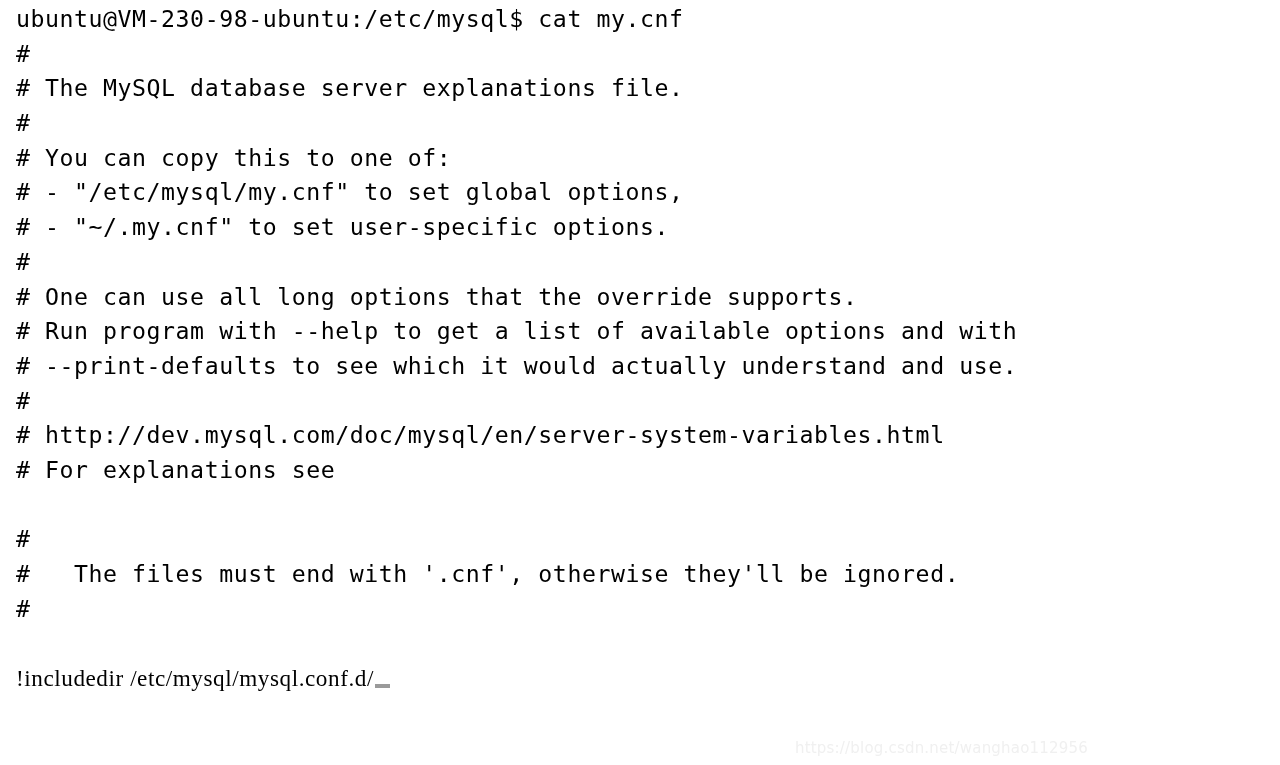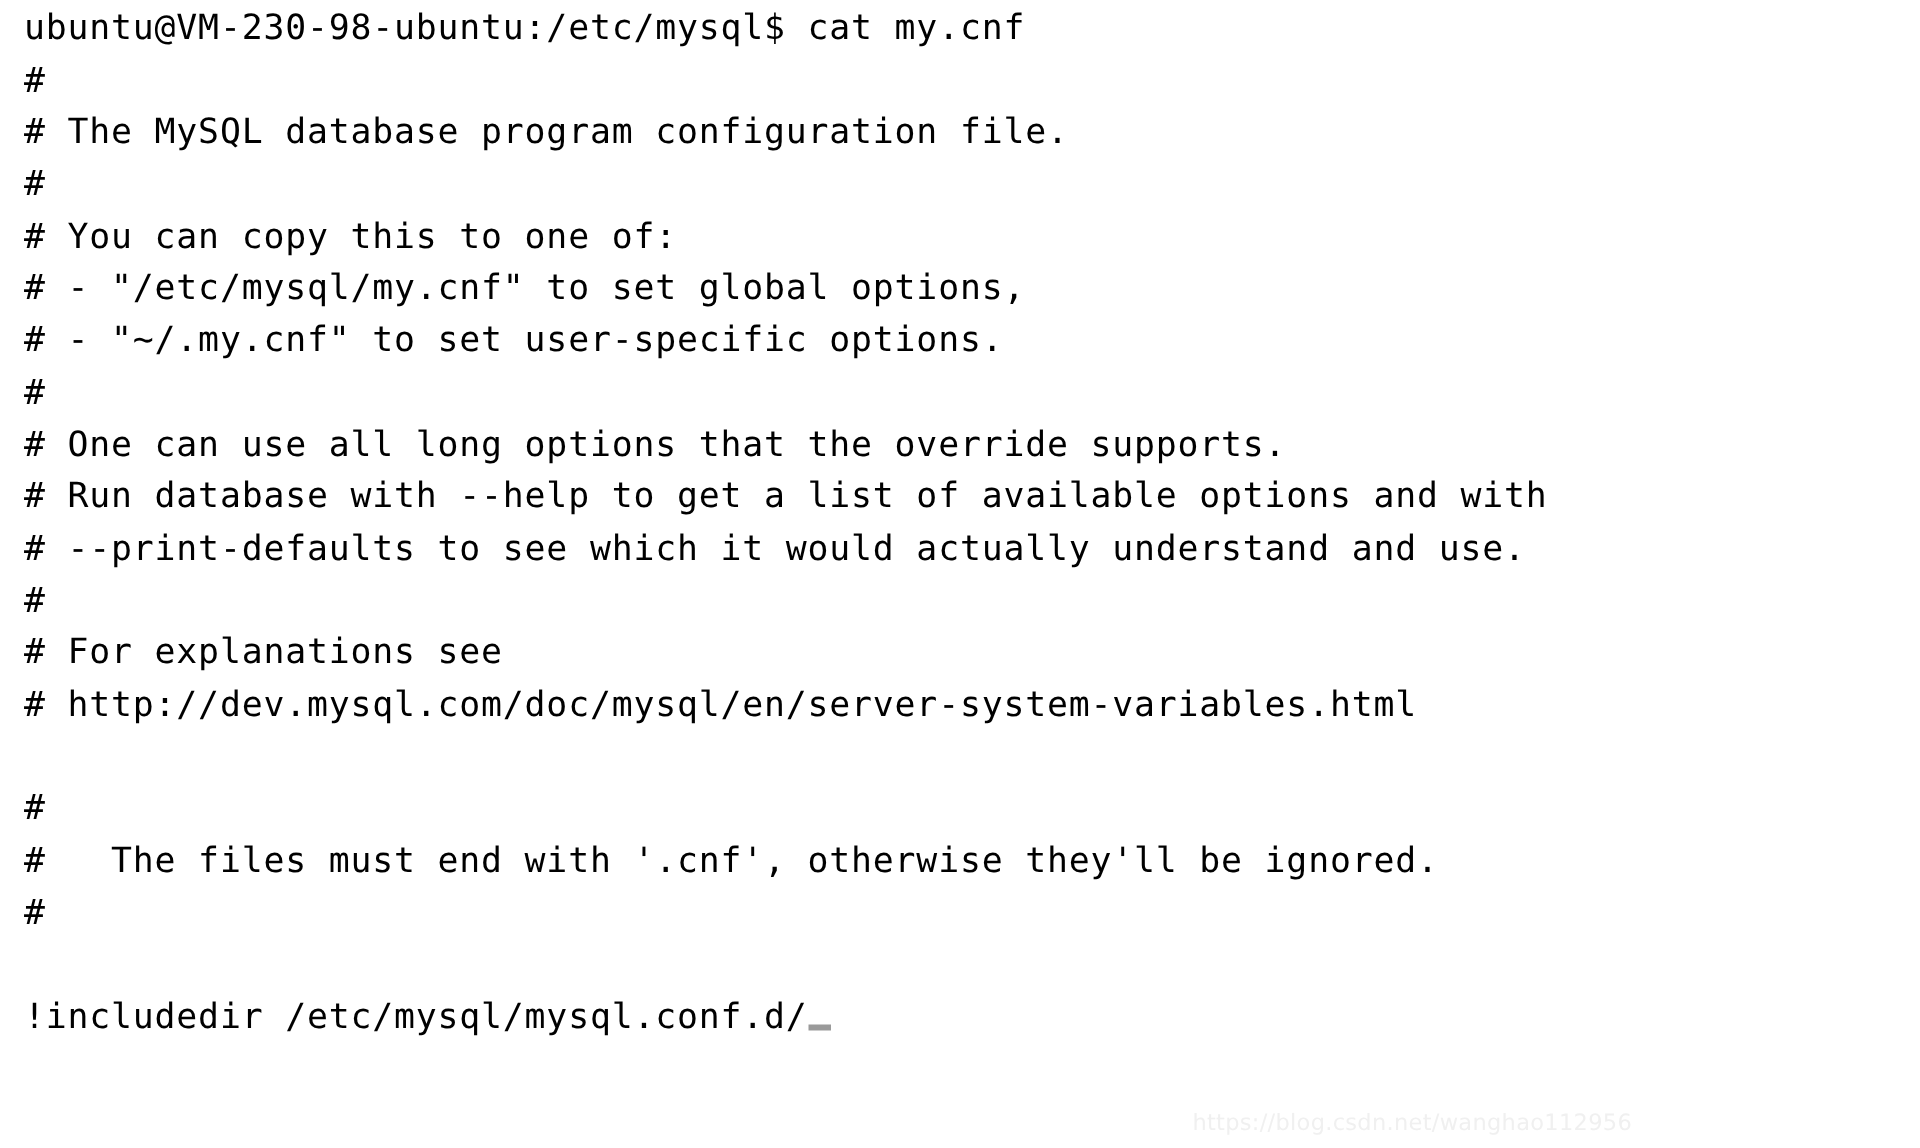--- a/index.html
+++ b/index.html
@@ -36,20 +36,21 @@
     -webkit-font-smoothing: none;
   }
 
   .line.blank {
     color: transparent;
   }
 
   
   .line.with-cursor {
     position: relative;
+    font-family: Liberation Serif, serif;
   }
 
   .cursor {
     display: inline-block;
     width: 15px;
     height: 4px;
     background: #9a9a9a;
     vertical-align: baseline;
     margin-left: 1px;
     position: relative;
@@ -70,32 +71,32 @@
 </style>
 </head>
 <body>
 
 <div id="terminal">
 
   <div id="terminal-output">
 
     <div class="line">ubuntu@VM-230-98-ubuntu:/etc/mysql$ cat my.cnf</div>
     <div class="line">#</div>
-    <div class="line"># The MySQL database program configuration file.</div>
+    <div class="line"># The MySQL database server explanations file.</div>
     <div class="line">#</div>
     <div class="line"># You can copy this to one of:</div>
     <div class="line"># - "/etc/mysql/my.cnf" to set global options,</div>
     <div class="line"># - "~/.my.cnf" to set user-specific options.</div>
     <div class="line">#</div>
     <div class="line"># One can use all long options that the override supports.</div>
-    <div class="line"># Run database with --help to get a list of available options and with</div>
+    <div class="line"># Run program with --help to get a list of available options and with</div>
     <div class="line"># --print-defaults to see which it would actually understand and use.</div>
     <div class="line">#</div>
+    <div class="line"># http://dev.mysql.com/doc/mysql/en/server-system-variables.html</div>
     <div class="line"># For explanations see</div>
-    <div class="line"># http://dev.mysql.com/doc/mysql/en/server-system-variables.html</div>
     <div class="line blank"></div>
     <div class="line">#</div>
     <div class="line">#   The files must end with '.cnf', otherwise they'll be ignored.</div>
     <div class="line">#</div>
     <div class="line blank"></div>
     <div class="line with-cursor"><span>!includedir /etc/mysql/mysql.conf.d/</span><span class="cursor"></span></div>
 
   </div>
 
   <div id="watermark">https://blog.csdn.net/wanghao112956</div>

